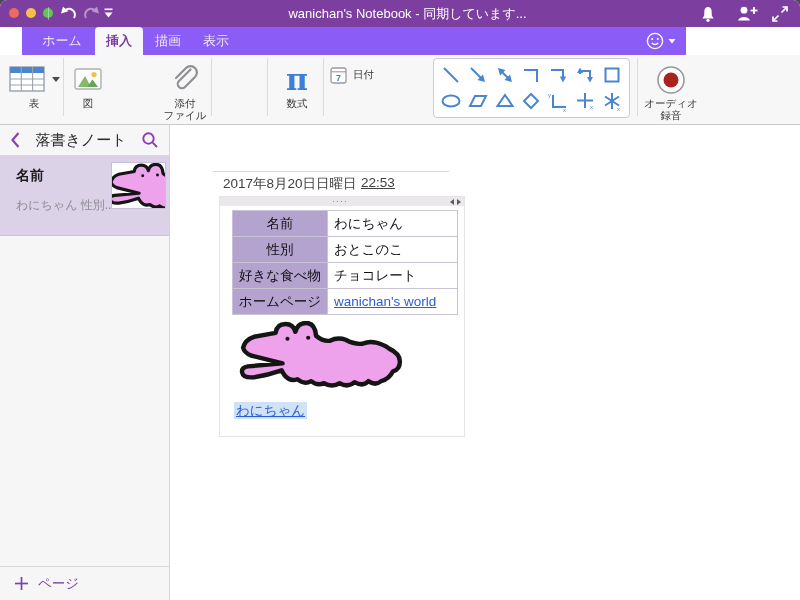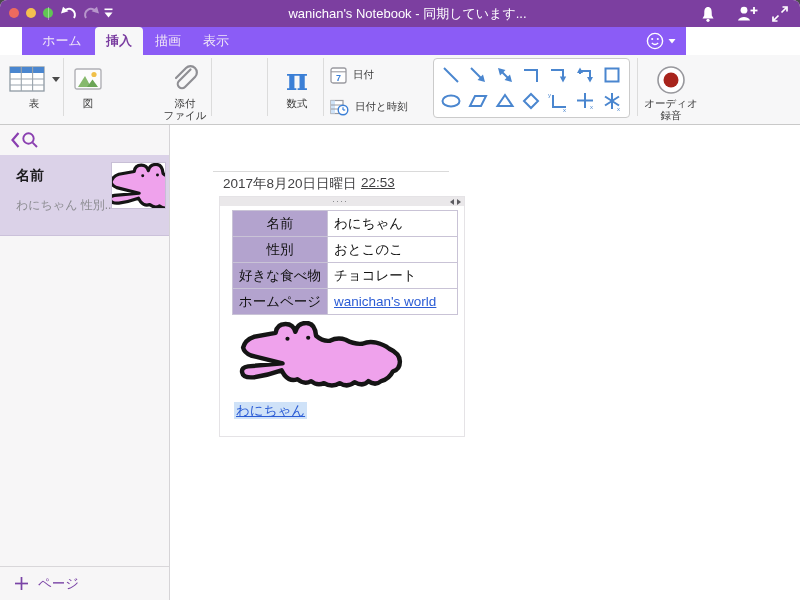--- a/index.html
+++ b/index.html
@@ -197,32 +197,20 @@
 
     <div style="position:absolute;left:330px;top:7px;width:100px">
       <div class="daterow">
         <svg width="17" height="17">
           <rect x="1" y="1" width="15" height="15" rx="2" fill="#fff" stroke="#9a9aa0" stroke-width="1.3"></rect>
           <line x1="1" y1="4.8" x2="16" y2="4.8" stroke="#9a9aa0" stroke-width="1.1"></line>
           <text x="8.5" y="13.5" text-anchor="middle" font-size="9" font-weight="bold" fill="#3b7fd6">7</text>
         </svg>
         <span class="rbtn-label">日付</span>
       </div>
-      <div class="daterow" style="margin-top:6px">
-        <svg width="19" height="17">
-          <rect x="1" y="1.5" width="12" height="13" fill="#fff" stroke="#9a9aa0" stroke-width="1.2"></rect>
-          <rect x="1" y="1.5" width="4" height="13" fill="#cfe3f8"></rect>
-          <line x1="1" y1="6" x2="13" y2="6" stroke="#9a9aa0" stroke-width="1"></line>
-          <line x1="1" y1="10" x2="13" y2="10" stroke="#9a9aa0" stroke-width="1"></line>
-          <circle cx="13" cy="11" r="4.8" fill="#fff" stroke="#3b7fd6" stroke-width="1.4"></circle>
-          <line x1="13" y1="11" x2="13" y2="8.3" stroke="#3b7fd6" stroke-width="1.2"></line>
-          <line x1="13" y1="11" x2="15.2" y2="11" stroke="#3b7fd6" stroke-width="1.2"></line>
-        </svg>
-        <span class="rbtn-label">日付と時刻</span>
-      </div>
     </div>
 
     <div class="shape-panel">
       <div class="shape-row">
         <svg width="22" height="22" stroke="#4a86cf" stroke-width="2" fill="none">
           <line x1="4" y1="4" x2="18" y2="18"></line>
           </svg>
         <svg width="22" height="22" stroke="#4a86cf" stroke-width="2" fill="none">
           <line x1="4" y1="4" x2="14" y2="14"></line>
             <polygon points="18,18 10.5,16 16,10.5" fill="#4a86cf" stroke="none"></polygon>
@@ -292,20 +280,21 @@
       <div class="rbtn-label">オーディオ</div>
       <div class="rbtn-label">録音</div>
     </div>
   </div>
 
   <div class="sidebar">
     <div class="sb-head">
       <svg style="margin-left:10px" width="11" height="18">
         <polyline points="8.5,2 2.5,9 8.5,16" fill="none" stroke="#8a3fb0" stroke-width="2.2"></polyline>
       </svg>
+      <div class="sb-title">落書きノート</div>
       <svg style="margin-right:10px" width="18" height="18">
         <circle cx="7.5" cy="7.5" r="5.2" fill="none" stroke="#8a3fb0" stroke-width="1.9"></circle>
         <line x1="11.6" y1="11.6" x2="16" y2="16" stroke="#8a3fb0" stroke-width="1.9"></line>
       </svg>
     </div>
 
     <div class="sb-item">
       <div class="sb-item-title">名前</div>
       <div class="sb-item-snippet">わにちゃん 性別...</div>
       <div class="sb-thumb">

